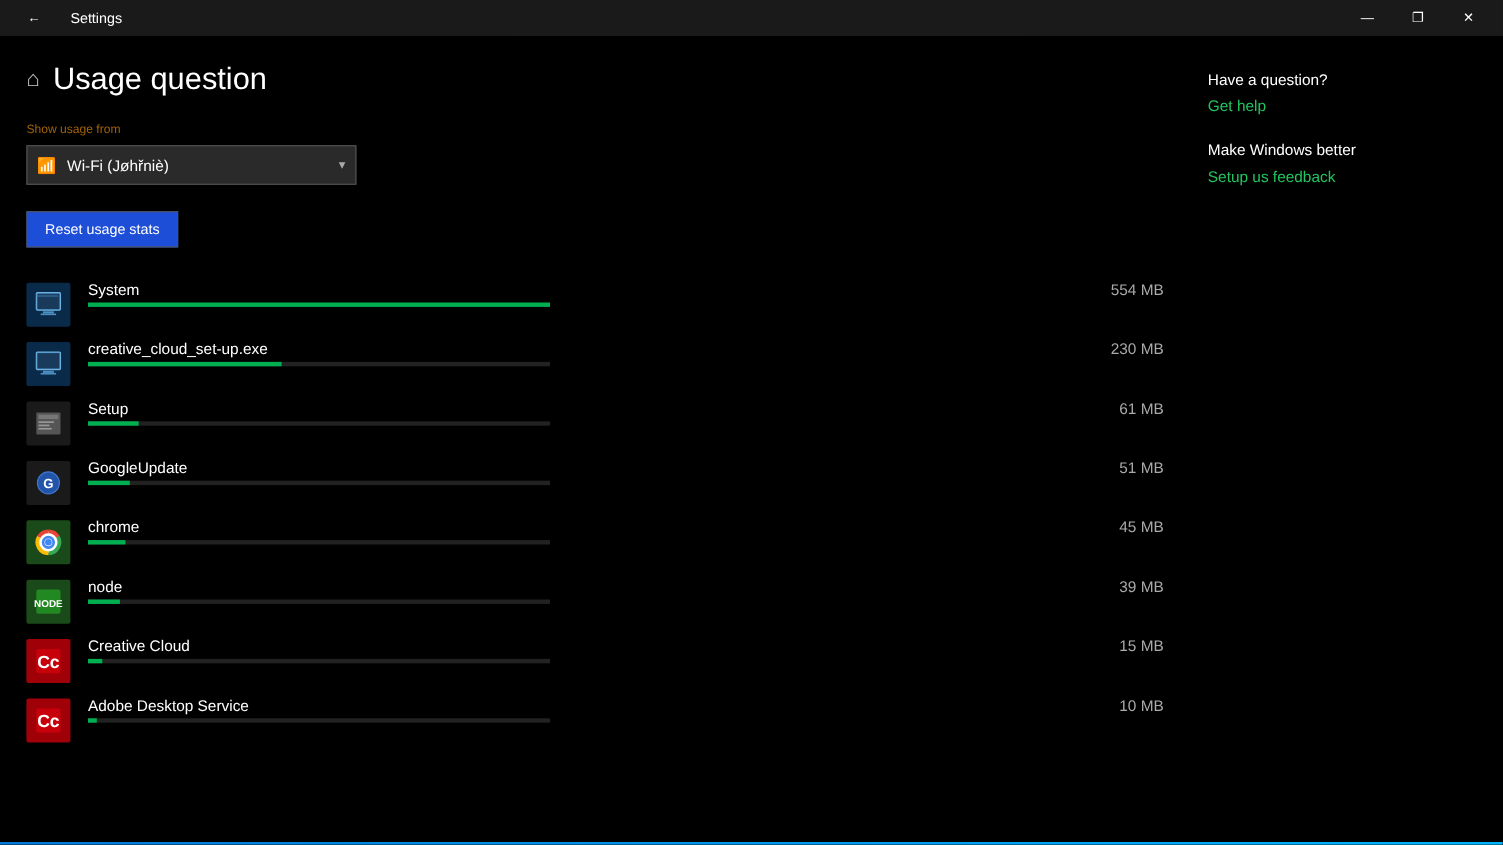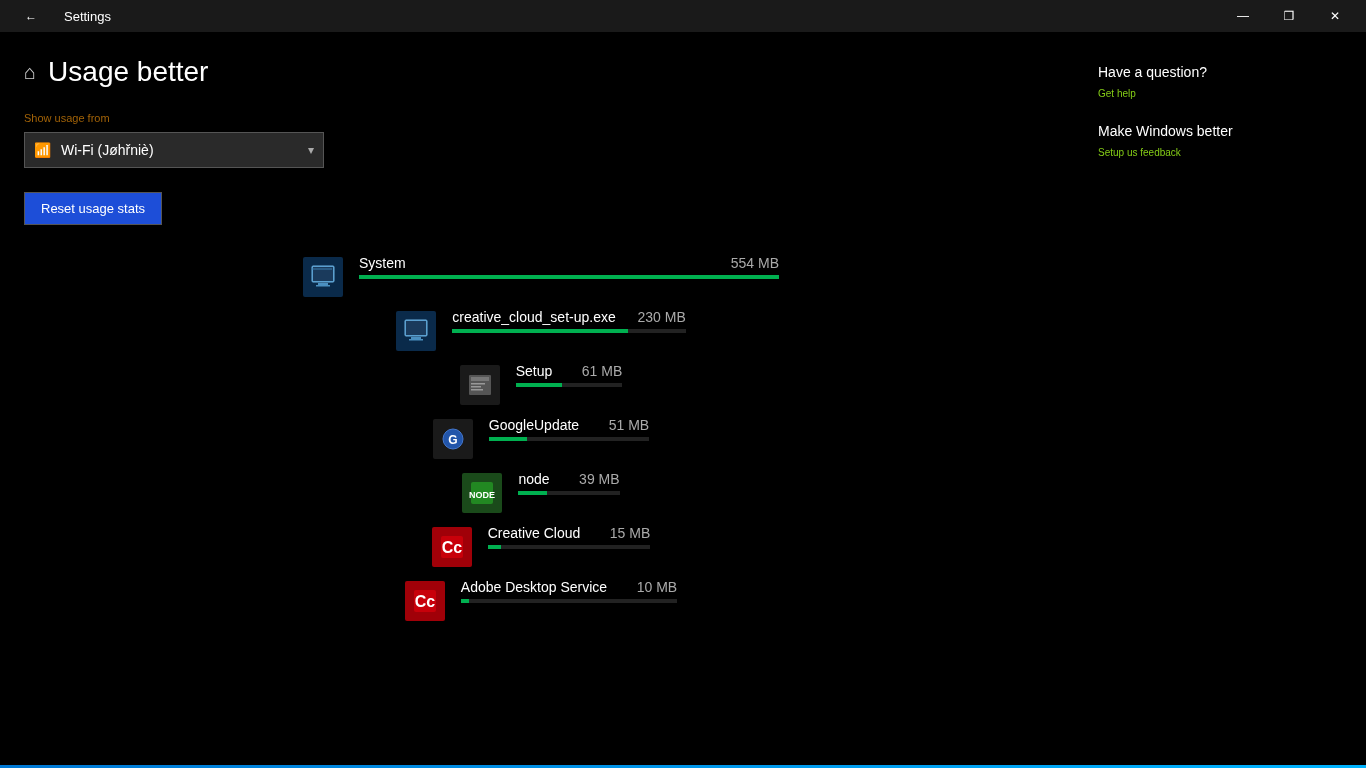--- a/index.html
+++ b/index.html
@@ -141,21 +141,20 @@
       font-size: 13px;
       cursor: pointer;
       margin-bottom: 24px;
     }
 
     
     .app-list {
       display: flex;
       flex-direction: column;
       gap: 0;
-      align-items: center;
     }
 
     .app-item {
       display: flex;
       align-items: flex-start;
       padding: 6px 0;
       gap: 16px;
     }
 
     .app-icon {
@@ -216,22 +215,22 @@
       margin-bottom: 24px;
     }
 
     .sidebar-heading {
       font-size: 14px;
       color: #fff;
       margin-bottom: 8px;
     }
 
     .sidebar-link {
-      color: #84cc16;
-      font-size: 10px;
+      color: #22c55e;
+      font-size: 14px;
       cursor: pointer;
       text-decoration: none;
       display: block;
     }
 
     
     .bottom-accent {
       position: fixed;
       bottom: 0;
       left: 0;
@@ -255,21 +254,21 @@
   </div>
 </div>
 
 <div class="main-container">
 
   <div class="content-area">
 
     
     <div class="page-title">
       <span class="home-icon">⌂</span>
-      <span>Usage better</span>
+      <span>Usage question</span>
     </div>
 
     
     <div class="show-usage-label">Show usage from</div>
 
     <div class="dropdown-wrapper">
       <span class="dropdown-wifi-icon">📶</span>
       <select class="dropdown-select">
         <option>Wi-Fi (Jøhřniè)</option>
       </select>
@@ -353,20 +352,43 @@
           <span class="app-size">51 MB</span>
         </div>
         <div class="app-bar-bg">
           <div class="app-bar-fill" style="width:38px"></div>
         </div>
       </div>
     </div>
         <div class="app-item">
       <div class="app-icon" style="background:#1a4a1a">
         <svg width="26" height="26" viewBox="0 0 26 26">
+              <circle cx="13" cy="13" r="10" fill="#fff"></circle>
+              <circle cx="13" cy="13" r="6" fill="#4285f4"></circle>
+              <circle cx="13" cy="13" r="3.5" fill="#fff"></circle>
+              <path d="M13 3 A10 10 0 0 1 21.66 8" stroke="#ea4335" stroke-width="3.5" fill="none"></path>
+              <path d="M21.66 8 A10 10 0 0 1 13 23" stroke="#34a853" stroke-width="3.5" fill="none"></path>
+              <path d="M13 23 A10 10 0 0 1 4.34 8" stroke="#fbbc05" stroke-width="3.5" fill="none"></path>
+              <path d="M4.34 8 A10 10 0 0 1 13 3" stroke="#ea4335" stroke-width="3.5" fill="none"></path>
+              <circle cx="13" cy="13" r="3" fill="#4285f4"></circle>
+            </svg>
+      </div>
+      <div class="app-info">
+        <div class="app-name-row">
+          <span class="app-name">chrome</span>
+          <span class="app-size">45 MB</span>
+        </div>
+        <div class="app-bar-bg">
+          <div class="app-bar-fill" style="width:34px"></div>
+        </div>
+      </div>
+    </div>
+        <div class="app-item">
+      <div class="app-icon" style="background:#1a4a1a">
+        <svg width="26" height="26" viewBox="0 0 26 26">
               <rect x="2" y="2" width="22" height="22" rx="2" fill="#228822"></rect>
               <text x="13" y="18" text-anchor="middle" fill="#fff" font-size="9" font-weight="bold">NODE</text>
             </svg>
       </div>
       <div class="app-info">
         <div class="app-name-row">
           <span class="app-name">node</span>
           <span class="app-size">39 MB</span>
         </div>
         <div class="app-bar-bg">

